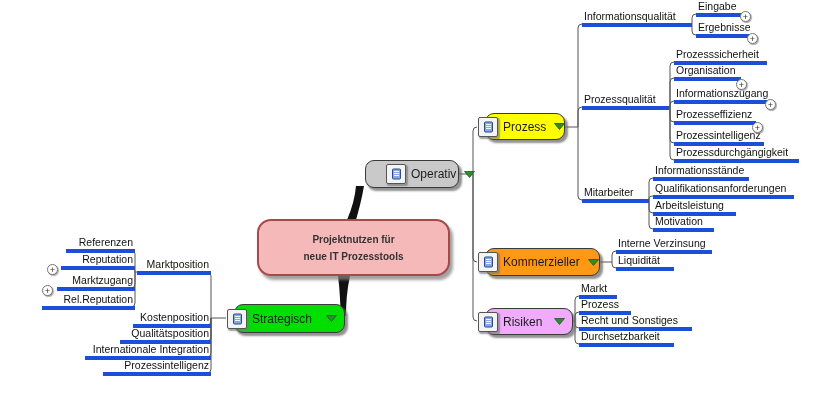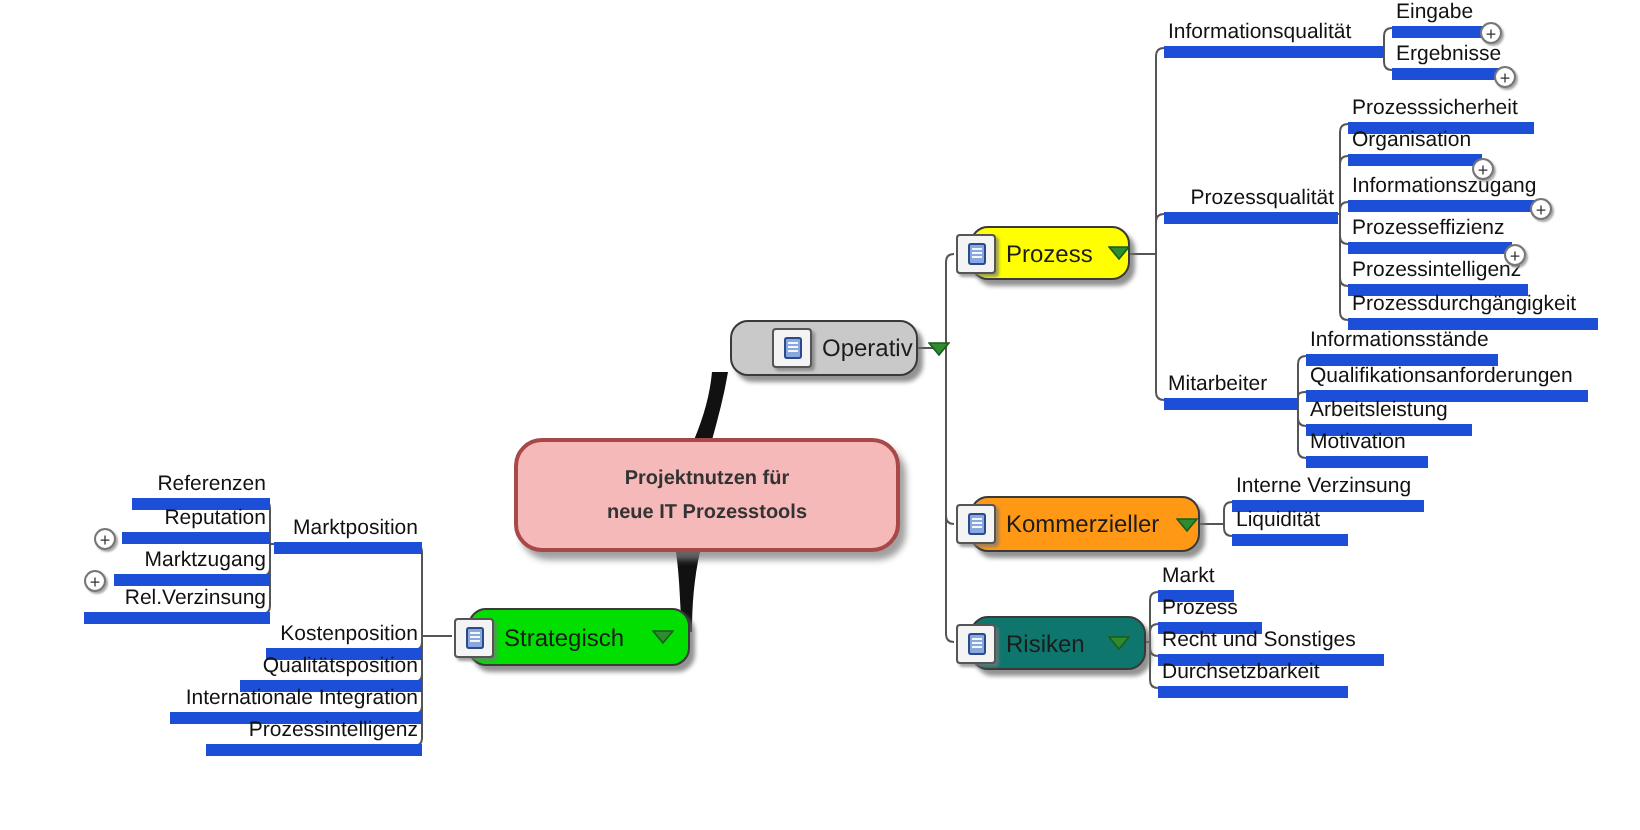--- a/index.html
+++ b/index.html
@@ -30,21 +30,21 @@
   #central{
     position:absolute;z-index:3;left:257px;top:219px;width:193px;height:57px;
     background:#f6b9b9;border:2px solid #a84848;border-radius:14px;box-sizing:border-box;
     box-shadow:3px 4px 3px rgba(130,130,130,0.75);
     display:flex;flex-direction:column;align-items:center;justify-content:center;
     font-weight:bold;font-size:10px;color:#333;text-align:center;line-height:17px;
   }
   
   .lt{
     position:absolute;z-index:2;height:13px;line-height:13px;
-    border-bottom:6px solid #1d4ed8;font-size:10.5px;color:#111;
+    border-bottom:4px solid #1d4ed8;font-size:10.5px;color:#111;
     white-space:nowrap;box-sizing:content-box;padding:0 2px;overflow:visible;
   }
   .lt.ra{text-align:right;}
   
   .plus{
     position:absolute;z-index:4;width:11px;height:11px;border-radius:50%;
     background:#fff;border:1px solid #777;box-shadow:1px 1px 1px rgba(150,150,150,0.8);
     font-size:9px;line-height:10px;text-align:center;color:#333;box-sizing:border-box;
   }
 </style>
@@ -120,21 +120,21 @@
         </svg>
     </span>
     <span class="tlabel">Kommerzieller</span>
     <span class="collapse">
         <svg width="11" height="7" viewBox="0 0 11 7">
           <polygon points="0.5,0.5 10.5,0.5 5.5,6.5" fill="#2e8b2e" stroke="#1c5c1c" stroke-width="0.8"></polygon>
         </svg>
       </span>
   </div>
 
-  <div class="tbox" style="left: 485px; top: 308px; width: 88px; height: 27px; background: #0f766e;">
+  <div class="tbox" style="left: 485px; top: 308px; width: 88px; height: 27px; background: #f0abfc;">
     <span class="nicon">
       <svg width="12" height="12" viewBox="0 0 12 12">
           <rect x="2.5" y="1" width="8" height="10" rx="1" fill="#89a8e0" stroke="#2a4a8a" stroke-width="1"></rect>
           <line x1="4" y1="3.5" x2="9" y2="3.5" stroke="#fff" stroke-width="0.9"></line>
           <line x1="4" y1="5.5" x2="9" y2="5.5" stroke="#fff" stroke-width="0.9"></line>
           <line x1="4" y1="7.5" x2="9" y2="7.5" stroke="#fff" stroke-width="0.9"></line>
         </svg>
     </span>
     <span class="tlabel">Risiken</span>
     <span class="collapse">
@@ -157,21 +157,21 @@
     <span class="collapse">
         <svg width="11" height="7" viewBox="0 0 11 7">
           <polygon points="0.5,0.5 10.5,0.5 5.5,6.5" fill="#2e8b2e" stroke="#1c5c1c" stroke-width="0.8"></polygon>
         </svg>
       </span>
   </div>
 
   <div class="lt" style="left:582px;top:10px;width:106px;">Informationsqualität</div>
   <div class="lt" style="left:696px;top:0px;width:47px;">Eingabe</div>
   <div class="lt" style="left:696px;top:21px;width:56px;">Ergebnisse</div>
-  <div class="lt" style="left:582px;top:93px;width:83px;text-align:right;">Prozessqualität</div>
+  <div class="lt" style="left:582px;top:93px;width:83px;">Prozessqualität</div>
   <div class="lt" style="left:674px;top:48px;width:89px;">Prozesssicherheit</div>
   <div class="lt" style="left:674px;top:64px;width:63px;">Organisation</div>
   <div class="lt" style="left:674px;top:87px;width:94px;">Informationszugang</div>
   <div class="lt" style="left:674px;top:108px;width:78px;">Prozesseffizienz</div>
   <div class="lt" style="left:674px;top:129px;width:86px;">Prozessintelligenz</div>
   <div class="lt" style="left:674px;top:146px;width:121px;">Prozessdurchgängigkeit</div>
   <div class="lt" style="left:582px;top:186px;width:63px;">Mitarbeiter</div>
   <div class="lt" style="left:653px;top:164px;width:92px;">Informationsstände</div>
   <div class="lt" style="left:653px;top:182px;width:137px;">Qualifikationsanforderungen</div>
   <div class="lt" style="left:653px;top:199px;width:79px;">Arbeitsleistung</div>
@@ -184,21 +184,21 @@
   <div class="lt" style="left:579px;top:330px;width:91px;">Durchsetzbarkeit</div>
 
   <div class="lt ra" style="left:137px;top:258px;width:70px;">Marktposition</div>
   <div class="lt ra" style="left:133px;top:311px;width:74px;">Kostenposition</div>
   <div class="lt ra" style="left:120px;top:327px;width:87px;">Qualitätsposition</div>
   <div class="lt ra" style="left:85px;top:343px;width:122px;">Internationale Integration</div>
   <div class="lt ra" style="left:103px;top:359px;width:104px;">Prozessintelligenz</div>
   <div class="lt ra" style="left:66px;top:236px;width:65px;">Referenzen</div>
   <div class="lt ra" style="left:61px;top:253px;width:70px;">Reputation</div>
   <div class="lt ra" style="left:57px;top:274px;width:74px;">Marktzugang</div>
-  <div class="lt ra" style="left:42px;top:293px;width:89px;">Rel.Verzinsung</div>
+  <div class="lt ra" style="left:42px;top:293px;width:89px;">Rel.Reputation</div>
 
   <div class="plus" style="left:740px;top:11px;">+</div>
   <div class="plus" style="left:747px;top:33px;">+</div>
   <div class="plus" style="left:736px;top:79px;">+</div>
   <div class="plus" style="left:765px;top:99px;">+</div>
   <div class="plus" style="left:752px;top:122px;">+</div>
   <div class="plus" style="left:47px;top:264px;">+</div>
   <div class="plus" style="left:42px;top:285px;">+</div>
 
 </div>

